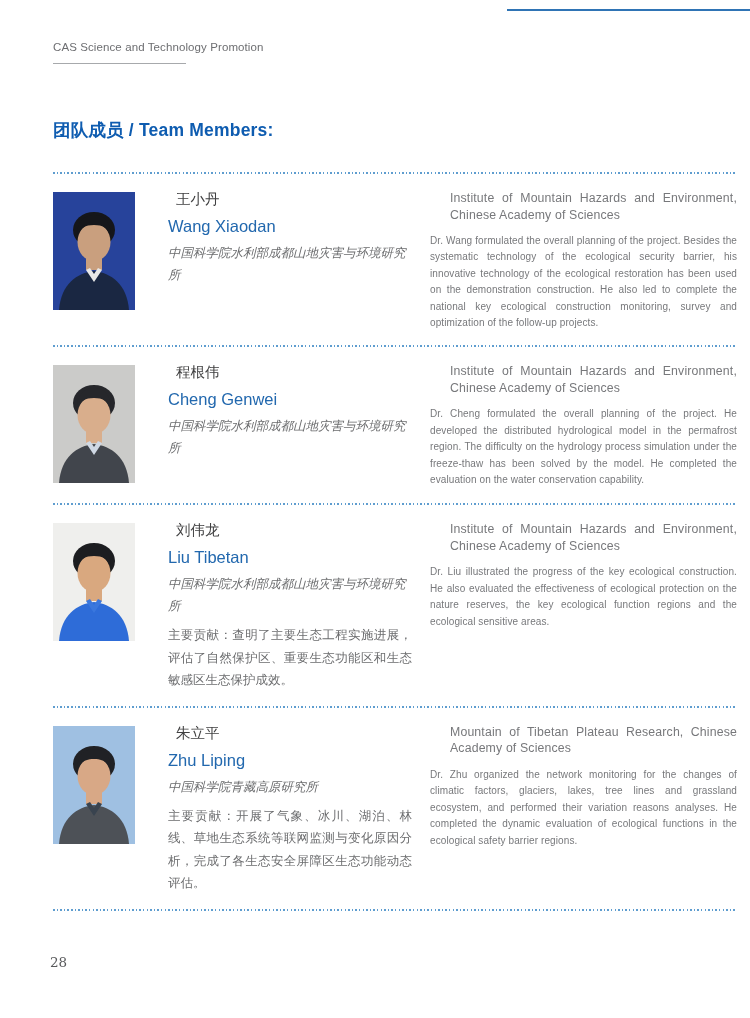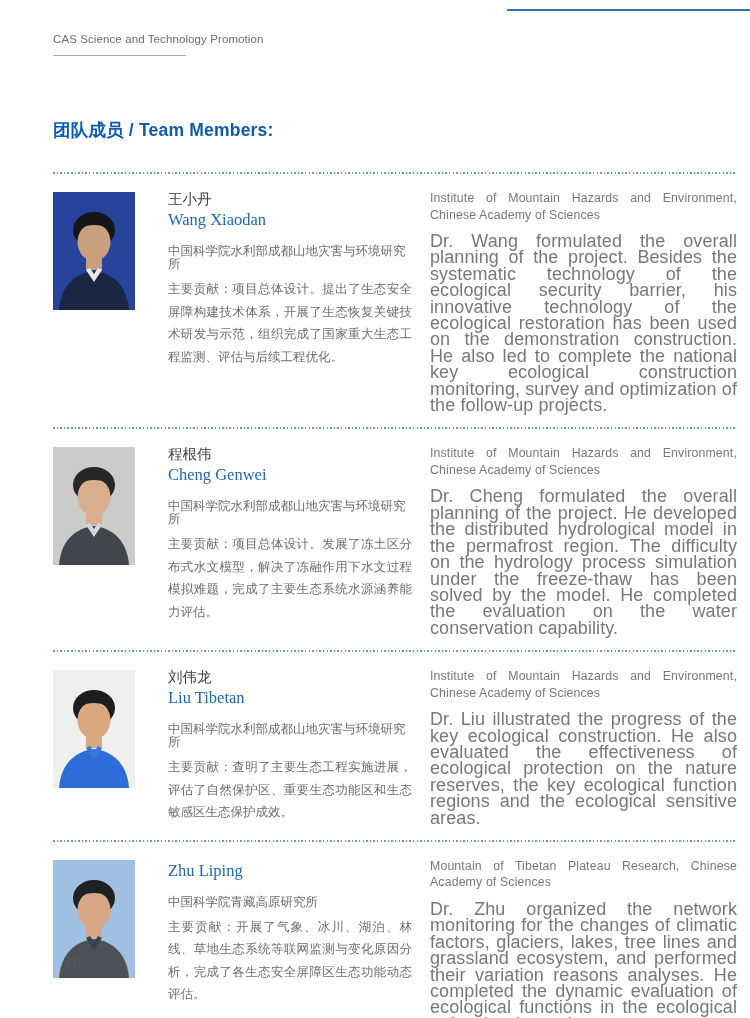--- a/index.html
+++ b/index.html
@@ -11,21 +11,21 @@
     background:#ffffff;
     font-family:"Liberation Sans", sans-serif;
     overflow:hidden;
   }
   .top-right-line {
     position:absolute; top:9px; right:0;
     width:243px; height:2px;
     background:#2f74b5;
   }
   .header {
-    position:absolute; left:53px; top:32px;
+    position:absolute; left:53px; top:40px;
     font-size:11.5px; line-height:15px;
     color:#6d6e71; letter-spacing:0.1px;
   }
   .header-rule {
     width:133px; height:0;
     border-bottom:1px solid #a7a9ac;
     margin-top:8px;
   }
   .page-title {
     position:absolute; left:53px; top:118px;
@@ -60,48 +60,50 @@
     margin-left:33px;
   }
   .member-right {
     width:307px;
     margin-left:18px;
   }
   .name-cn {
     font-family:"DejaVu Serif","Liberation Serif",serif;
     font-size:14.5px; color:#404041;
     margin-top:-2px;
+    margin-left:8px;
   }
   .name-en {
-    font-family:Liberation Serif, serif;
+    font-family:Liberation Sans, sans-serif;
     font-size:16.5px; color:#2268ae;
-    margin-top:1px;
+    margin-top:8px;
   }
   .aff-cn {
     font-size:12.5px; color:#6b6c6e;
-    margin-top:15px; line-height:13px;
+    margin-top:6px; line-height:22px;font-style:italic;
   }
   .contrib-cn {
     font-size:12.5px; color:#6b6c6e;
     line-height:22.5px; margin-top:7px;
     text-align:justify;
   }
   .aff-en {
     font-size:12.3px; color:#77787b;
     line-height:16.5px;
     text-align:justify; letter-spacing:0.15px;
     margin-top:-2px;
+    margin-left:20px;
   }
   .desc-en {
-    font-size:18px; color:#77787b;
+    font-size:10px; color:#77787b;
     line-height:16.4px; margin-top:10px;
     text-align:justify; letter-spacing:0.1px;
   }
   .page-number {
-    position:absolute; left:64px; top:954px;
+    position:absolute; left:50px; top:954px;
     font-family:"DejaVu Serif","Liberation Serif",serif;
     font-size:13.5px; color:#58595b;
   }
 </style>
 </head>
 <body>
 
 <div class="page">
 
   <div class="top-right-line"></div>
@@ -123,21 +125,20 @@
         <path d="M24,44 C24,28 33,23 41,23 C49,23 58,28 58,44 C54,36 50,33 41,33 C32,33 28,36 24,44 Z" fill="#15161a"></path>
         <rect x="33" y="64" width="16" height="14" fill="#c99f7e"></rect>
         <path d="M6,118 C8,92 24,81 41,79 C58,81 74,92 76,118 Z" fill="#1a2742"></path>
         <path d="M33,78 L41,90 L49,78 L45,76 L41,82 L37,76 Z" fill="#e8e8e8"></path>
       </svg>
     </div>
     <div class="member-left">
       <div class="name-cn">王小丹</div>
       <div class="name-en">Wang Xiaodan</div>
       <div class="aff-cn">中国科学院水利部成都山地灾害与环境研究所</div>
-      <div class="contrib-cn">主要贡献：项目总体设计。提出了生态安全屏障构建技术体系，开展了生态恢复关键技术研发与示范，组织完成了国家重大生态工程监测、评估与后续工程优化。</div>
     </div>
     <div class="member-right">
       <div class="aff-en">Institute of Mountain Hazards and Environment, Chinese Academy of Sciences</div>
       <div class="desc-en">Dr. Wang formulated the overall planning of the project. Besides the systematic technology of the ecological security barrier, his innovative technology of the ecological restoration has been used on the demonstration construction. He also led to complete the national key ecological construction monitoring, survey and optimization of the follow-up projects.</div>
     </div>
   </div>
 
   <div class="member-row">
     <div class="photo-frame">
       <svg width="82" height="118" viewBox="0 0 82 118" xmlns="http://www.w3.org/2000/svg">
@@ -147,21 +148,20 @@
         <path d="M24,44 C24,28 33,23 41,23 C49,23 58,28 58,44 C54,36 50,33 41,33 C32,33 28,36 24,44 Z" fill="#26272b"></path>
         <rect x="33" y="64" width="16" height="14" fill="#d9ae8c"></rect>
         <path d="M6,118 C8,92 24,81 41,79 C58,81 74,92 76,118 Z" fill="#41454c"></path>
         <path d="M33,78 L41,90 L49,78 L45,76 L41,82 L37,76 Z" fill="#cfd8e4"></path>
       </svg>
     </div>
     <div class="member-left">
       <div class="name-cn">程根伟</div>
       <div class="name-en">Cheng Genwei</div>
       <div class="aff-cn">中国科学院水利部成都山地灾害与环境研究所</div>
-      <div class="contrib-cn">主要贡献：项目总体设计。发展了冻土区分布式水文模型，解决了冻融作用下水文过程模拟难题，完成了主要生态系统水源涵养能力评估。</div>
     </div>
     <div class="member-right">
       <div class="aff-en">Institute of Mountain Hazards and Environment, Chinese Academy of Sciences</div>
       <div class="desc-en">Dr. Cheng formulated the overall planning of the project. He developed the distributed hydrological model in the permafrost region. The difficulty on the hydrology process simulation under the freeze-thaw has been solved by the model. He completed the evaluation on the water conservation capability.</div>
     </div>
   </div>
 
   <div class="member-row">
     <div class="photo-frame">
       <svg width="82" height="118" viewBox="0 0 82 118" xmlns="http://www.w3.org/2000/svg">
@@ -192,20 +192,21 @@
         <rect x="0" y="0" width="82" height="118" fill="#9fc0e2"></rect>
         <ellipse cx="41" cy="38" rx="21" ry="18" fill="#202125"></ellipse>
         <ellipse cx="41" cy="50" rx="16.5" ry="19" fill="#d8a886"></ellipse>
         <path d="M24,44 C24,28 33,23 41,23 C49,23 58,28 58,44 C54,36 50,33 41,33 C32,33 28,36 24,44 Z" fill="#202125"></path>
         <rect x="33" y="64" width="16" height="14" fill="#d8a886"></rect>
         <path d="M6,118 C8,92 24,81 41,79 C58,81 74,92 76,118 Z" fill="#4d5157"></path>
         <path d="M33,78 L41,90 L49,78 L45,76 L41,82 L37,76 Z" fill="#39434f"></path>
       </svg>
     </div>
     <div class="member-left">
+      <div class="name-cn">朱立平</div>
       <div class="name-en">Zhu Liping</div>
       <div class="aff-cn">中国科学院青藏高原研究所</div>
       <div class="contrib-cn">主要贡献：开展了气象、冰川、湖泊、林线、草地生态系统等联网监测与变化原因分析，完成了各生态安全屏障区生态功能动态评估。</div>
     </div>
     <div class="member-right">
       <div class="aff-en">Mountain of Tibetan Plateau Research, Chinese Academy of Sciences</div>
       <div class="desc-en">Dr. Zhu organized the network monitoring for the changes of climatic factors, glaciers, lakes, tree lines and grassland ecosystem, and performed their variation reasons analyses. He completed the dynamic evaluation of ecological functions in the ecological safety barrier regions.</div>
     </div>
   </div>
 

